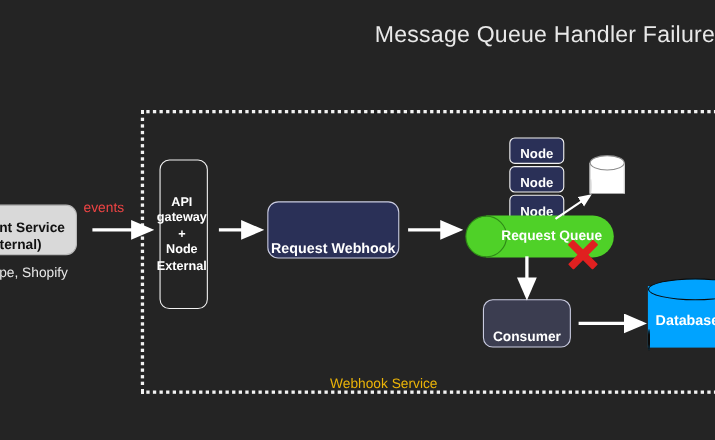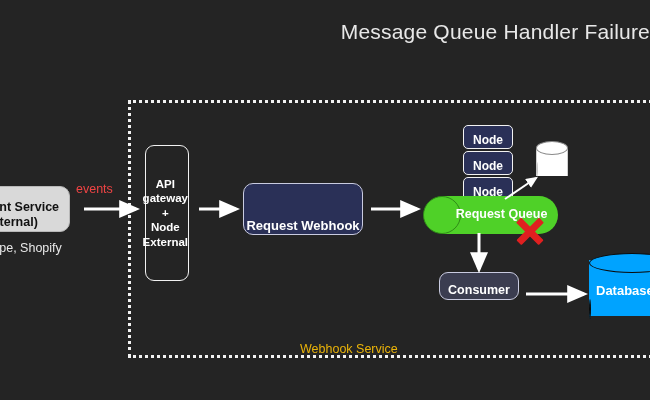--- a/index.html
+++ b/index.html
@@ -113,21 +113,21 @@
     font-size: 13px;
     font-weight: 700;
     border-radius: 10px;
   }
 
   
   .consumer-box {
     left: 439px;
     top: 272px;
     width: 80px;
-    height: 28px;
+    height: 44px;
     background: #3b3d50;
     border: 1.4px solid #c9cbe0;
     font-size: 12.5px;
     font-weight: 700;
     border-radius: 9px;
   }
 
   
   .node-box {
     width: 50px;

